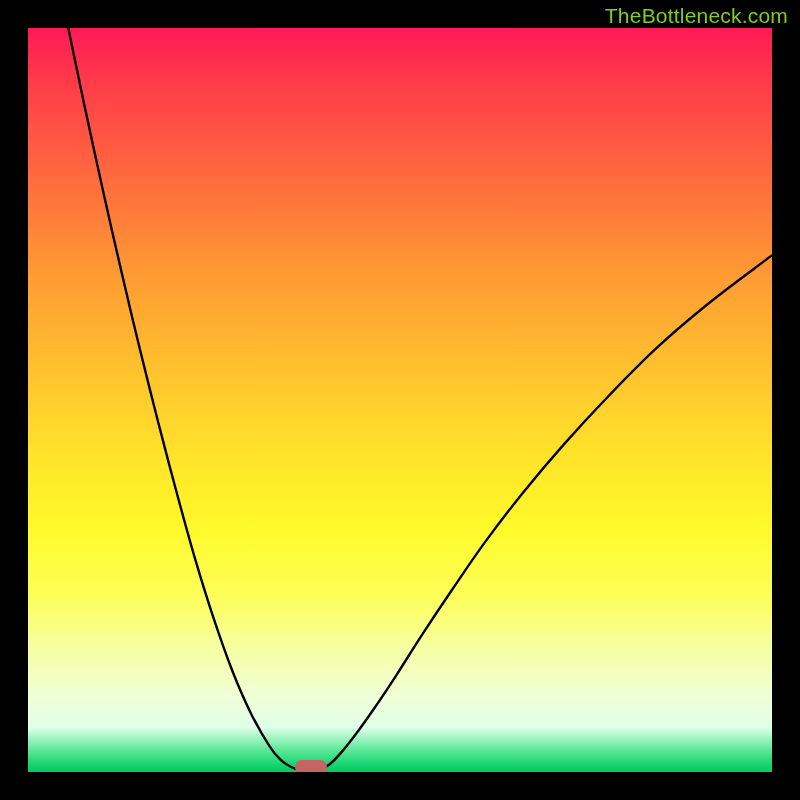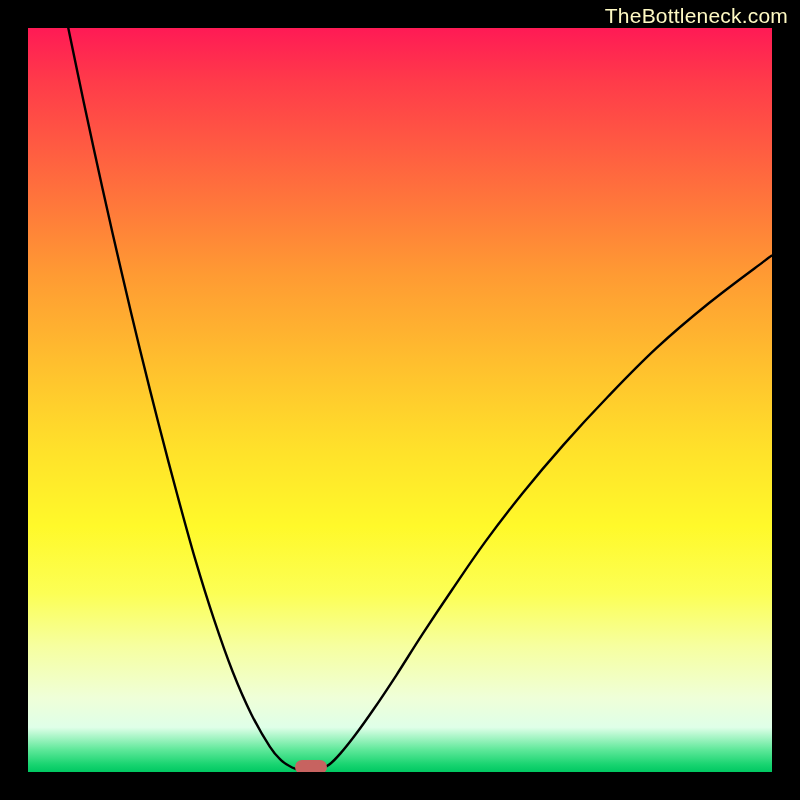--- a/index.html
+++ b/index.html
@@ -49,21 +49,21 @@
   .curve {
     position: absolute;
     inset: 0;
   }
   .watermark {
     position: absolute;
     top: 4px;
     right: 12px;
     font-family: Arial, Helvetica, sans-serif;
     font-size: 21px;
-    color: #fef9c3;
+    color: #84cc16;
     letter-spacing: 0.2px;
   }
   .marker {
     position: absolute;
     width: 32px;
     height: 14px;
     border-radius: 7px;
     background: #c76360;
     transform: translate(-50%, -50%);
   }

